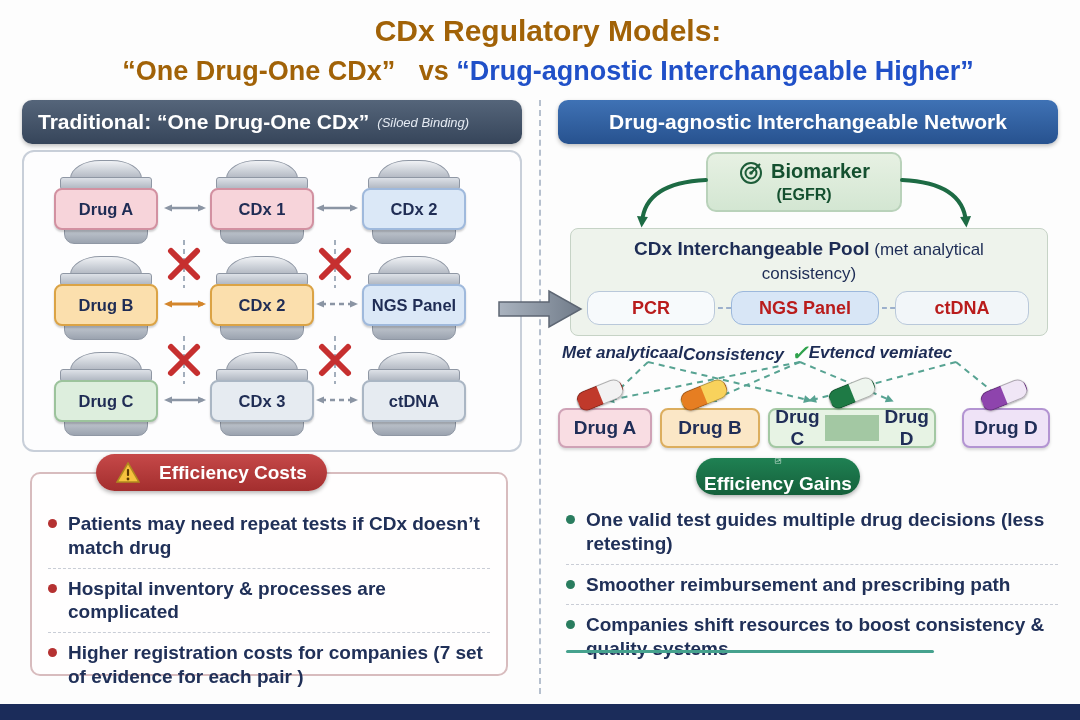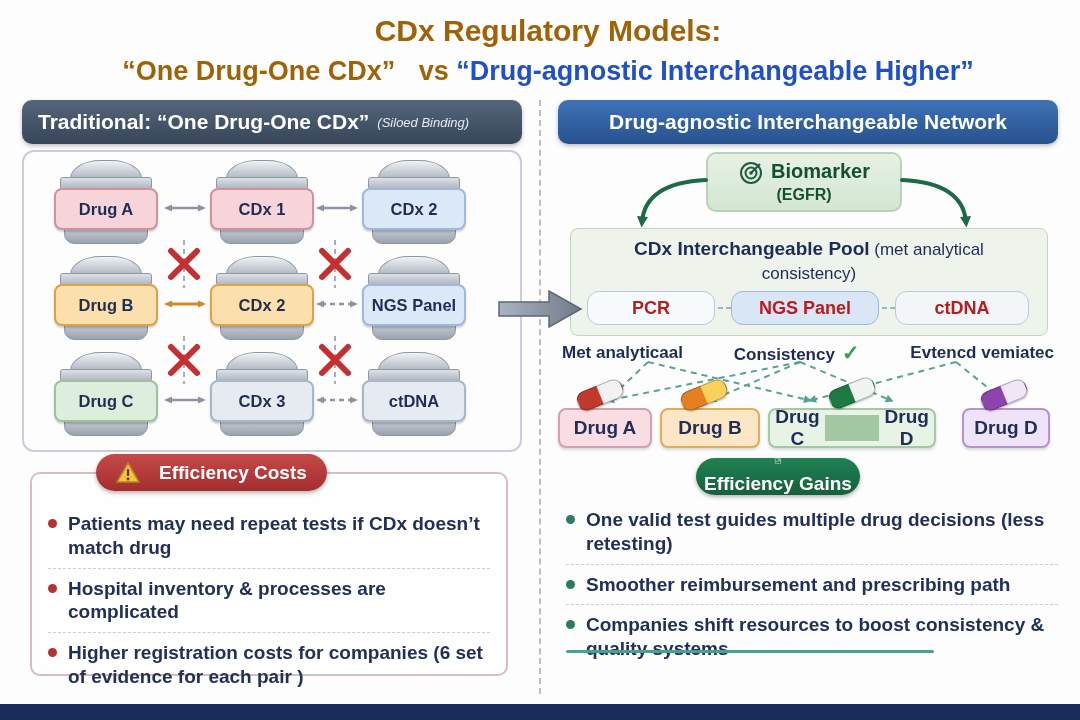--- a/index.html
+++ b/index.html
@@ -92,22 +92,22 @@
   .pool-items { position:absolute; left:0; right:0; bottom:10px; height:34px; }
   .pool-item { position:absolute; top:0; height:34px; display:flex; align-items:center; justify-content:center;
     font-size:18px; font-weight:800; color:#b91c1c; border-radius:12px; box-sizing:border-box; }
   .pool-pcr   { left:16px;  width:128px; background:#f7fafc; border:1.5px solid #b9c8da; }
   .pool-ngs   { left:160px; width:148px; background:#d8e6f6; border:1.5px solid #9cb8dc; }
   .pool-ctdna { left:324px; width:134px; background:#f2f6f9; border:1.5px solid #b9c8da; }
   .pool-dash  { position:absolute; top:16px; width:13px; border-top:2px dashed #9cb0cc; }
   .right-overlay { position:absolute; left:540px; top:100px; width:540px; height:320px; z-index:3; pointer-events:none; }
   .consistency-row {
     position:absolute; left:562px; top:341px; width:492px; z-index:4;
-    display:flex; align-items:center; justify-content:space-between;
-    font-size:17px; font-weight:700; color:#1d2c55;
+    display:flex; align-items:center; 
+    font-size:17px; font-weight:700; color:#1d2c55;font-style:italic;
   }
   .check-glyph { color:#2fa24c; font-size:21px; font-weight:900; margin-left:7px; }
 
   .drug-box { position:absolute; top:408px; height:40px; display:flex; align-items:center; justify-content:center;
     font-size:19px; font-weight:800; color:#202e58; border-radius:8px; box-sizing:border-box;
     box-shadow:0 2px 3px rgba(0,0,0,.15); z-index:2; }
   .drug-a  { left:558px; width:94px;  background:#f9dde3; border:2px solid #cfa2b6; }
   .drug-b  { left:660px; width:100px; background:#fbe7c6; border:2px solid #dcae5e; }
   .drug-cd { left:768px; width:168px; background:#e7f3e4; border:2px solid #a3c8a3; }
   .drug-cd span { flex:1; text-align:center; }
@@ -272,21 +272,21 @@
       <li class="bullet-li">
           <span class="dot dot-red"></span>
           <span>Patients may need repeat tests if CDx doesn’t match drug</span>
         </li>
       <li class="bullet-li">
           <span class="dot dot-red"></span>
           <span>Hospital inventory &amp; processes are complicated</span>
         </li>
       <li class="bullet-li">
           <span class="dot dot-red"></span>
-          <span>Higher registration costs for companies (6 set of evidence for each pair )</span>
+          <span>Higher registration costs for companies (7 set of evidence for each pair )</span>
         </li>
     </ul>
   </div>
 
   <div class="rp-header">Drug-agnostic Interchangeable Network</div>
 
   <div class="biomarker-box">
     <div class="biomarker-row">
       <svg width="26" height="26" viewBox="0 0 26 26">
         <circle cx="13" cy="13" r="10" fill="none" stroke="#1c5c38" stroke-width="2"></circle>

